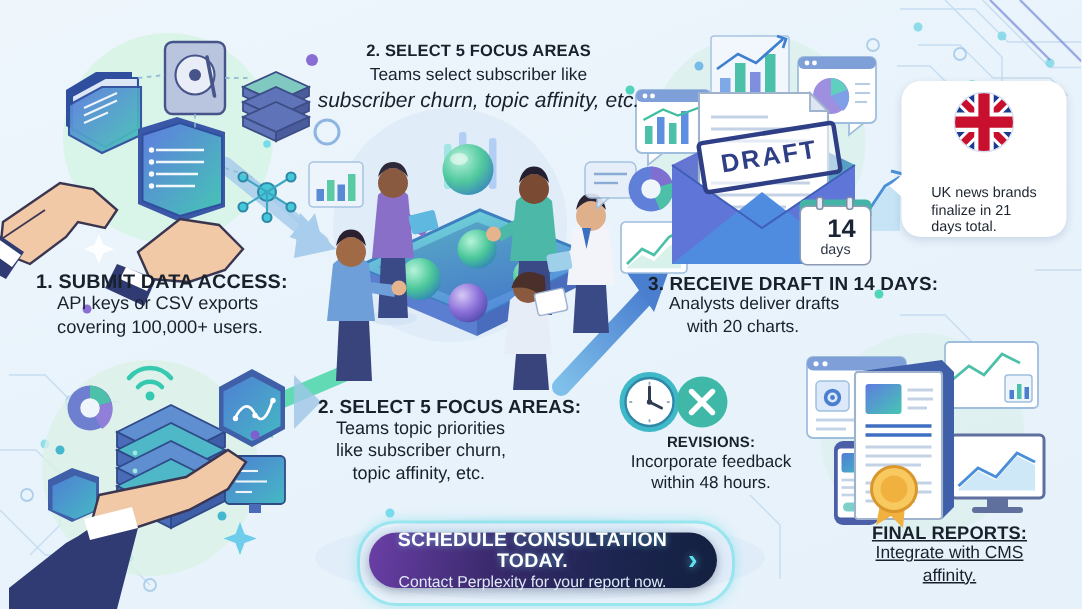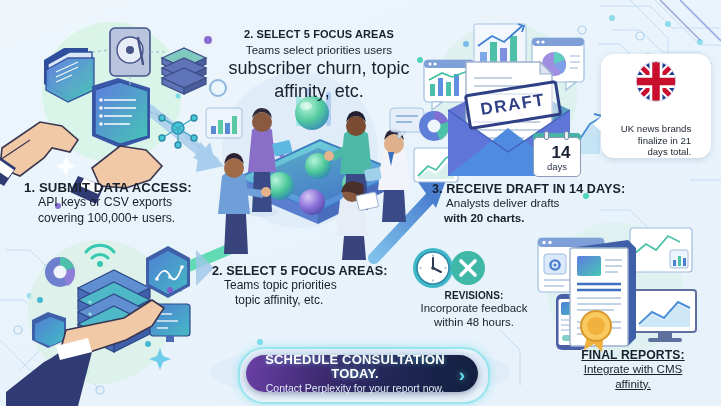--- a/index.html
+++ b/index.html
@@ -46,21 +46,21 @@
   #ukbadge{
     position:absolute;left:601px;top:54px;width:110px;height:104px;
     background:#ffffff;border-radius:13px;
     box-shadow:0 2px 6px rgba(40,70,120,.16);
     display:flex;flex-direction:column;align-items:center;
     padding-top:7px;box-sizing:border-box;
   }
   #ukbadge:after{content:"";position:absolute;left:-8px;top:62px;
     border-top:8px solid transparent;border-bottom:8px solid transparent;
     border-right:9px solid #ffffff;}
-  #ukbadge .cap{font-size:9.6px;color:#1d2530;text-align:right;line-height:1.22;margin-top:21px;}
+  #ukbadge .cap{font-size:9.6px;color:#1d2530;text-align:left;line-height:1.22;margin-top:21px;}
 
   
   #cal{position:absolute;left:533px;top:131px;width:48px;height:46px;}
   #cal .body{position:absolute;left:0;top:6px;width:48px;height:40px;background:#fff;
      border:1.6px solid #8e9bb5;border-radius:5px;box-sizing:border-box;}
   #cal .top{position:absolute;left:0;top:2px;width:48px;height:11px;
      background:#45b3a5;border-radius:4px 4px 0 0;}
   #cal .r1,#cal .r2{position:absolute;top:0px;width:5px;height:9px;background:#e9eef5;
      border:1.4px solid #7e8ca6;border-radius:2px;box-sizing:border-box;}
   #cal .r1{left:11px}#cal .r2{left:31px}
@@ -689,34 +689,35 @@
   </div>
 
   <div class="tblock" style="left:24px;top:180px;width:200px;">
     <div class="hd" style="font-size:13.2px;">1. SUBMIT DATA ACCESS:</div>
     <div class="sb" style="font-size:12.2px;margin-left:14px;line-height:1.28;">API keys or CSV exports</div>
     <div class="sb" style="font-size:12.2px;margin-left:14px;line-height:1.28;">covering 100,000+ users.</div>
   </div>
 
   <div class="tblock" style="left:206px;top:28px;width:226px;text-align:center;">
     <div class="hd" style="font-size:11px;">2. SELECT 5 FOCUS AREAS</div>
-    <div class="sb" style="font-size:11.6px;line-height:1.3;margin-top:2px;">Teams select priorities users</div>
-    <div class="sb" style="font-size:18px;line-height:1.3;">subscriber churn, topic affinity, etc.</div>
+    <div class="sb" style="font-size:11.6px;line-height:1.3;margin-top:2px;">Teams select subscriber like</div>
+    <div class="sb" style="font-size:14px;line-height:1.3;font-style:italic;">subscriber churn, topic affinity, etc.</div>
   </div>
 
   <div class="tblock" style="left:212px;top:264px;width:200px;">
     <div class="hd" style="font-size:12.6px;">2. SELECT 5 FOCUS AREAS:</div>
     <div class="sb" style="font-size:12px;margin-left:12px;line-height:1.26;">Teams topic priorities</div>
+    <div class="sb" style="font-size:12px;margin-left:12px;line-height:1.26;">like subscriber churn,</div>
     <div class="sb" style="font-size:12px;margin-left:23px;line-height:1.26;">topic affinity, etc.</div>
   </div>
 
   <div class="tblock" style="left:432px;top:182px;width:230px;">
     <div class="hd" style="font-size:12.6px;">3. RECEIVE DRAFT IN 14 DAYS:</div>
     <div class="sb" style="font-size:11.6px;margin-left:14px;line-height:1.28;">Analysts deliver drafts</div>
-    <div class="sb" style="font-size:11.6px;margin-left:12px;line-height:1.28;font-weight:bold;">with 20 charts.</div>
+    <div class="sb" style="font-size:11.6px;margin-left:26px;line-height:1.28;">with 20 charts.</div>
   </div>
 
   <div class="tblock" style="left:398px;top:290px;width:152px;text-align:center;">
     <div class="hd" style="font-size:10px;">REVISIONS:</div>
     <div class="sb" style="font-size:11.4px;line-height:1.26;">Incorporate feedback</div>
     <div class="sb" style="font-size:11.4px;line-height:1.26;">within 48 hours.</div>
   </div>
 
   <div class="tblock" style="left:558px;top:348px;width:150px;text-align:center;text-decoration:underline;">
     <div class="hd" style="font-size:12.2px;">FINAL REPORTS:</div>

